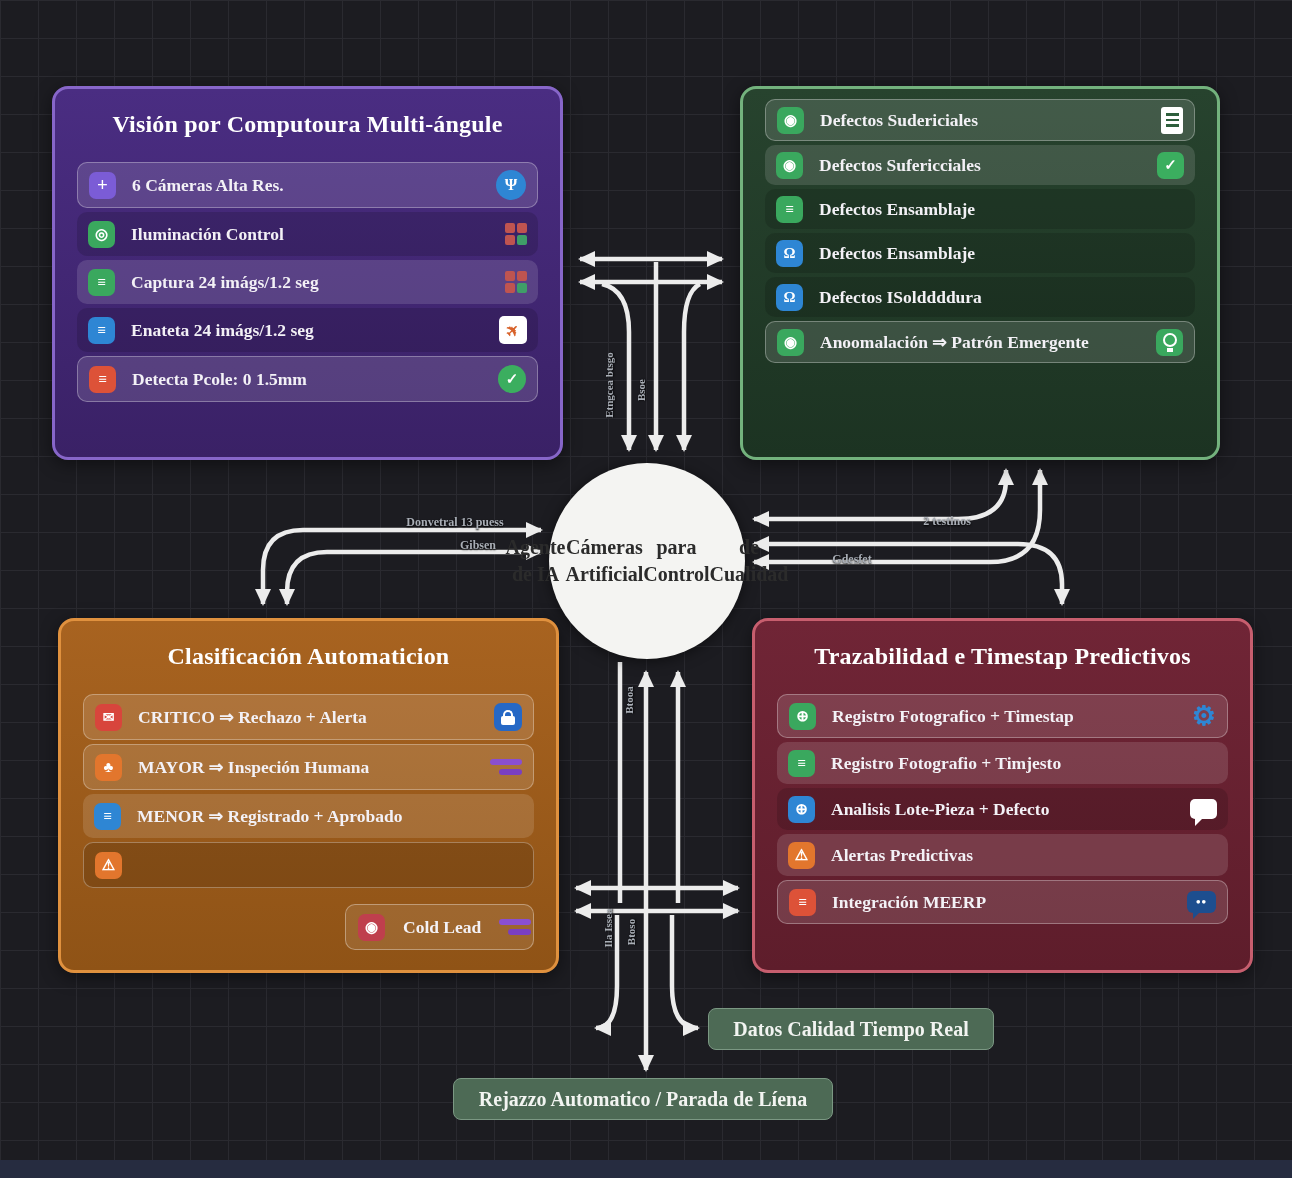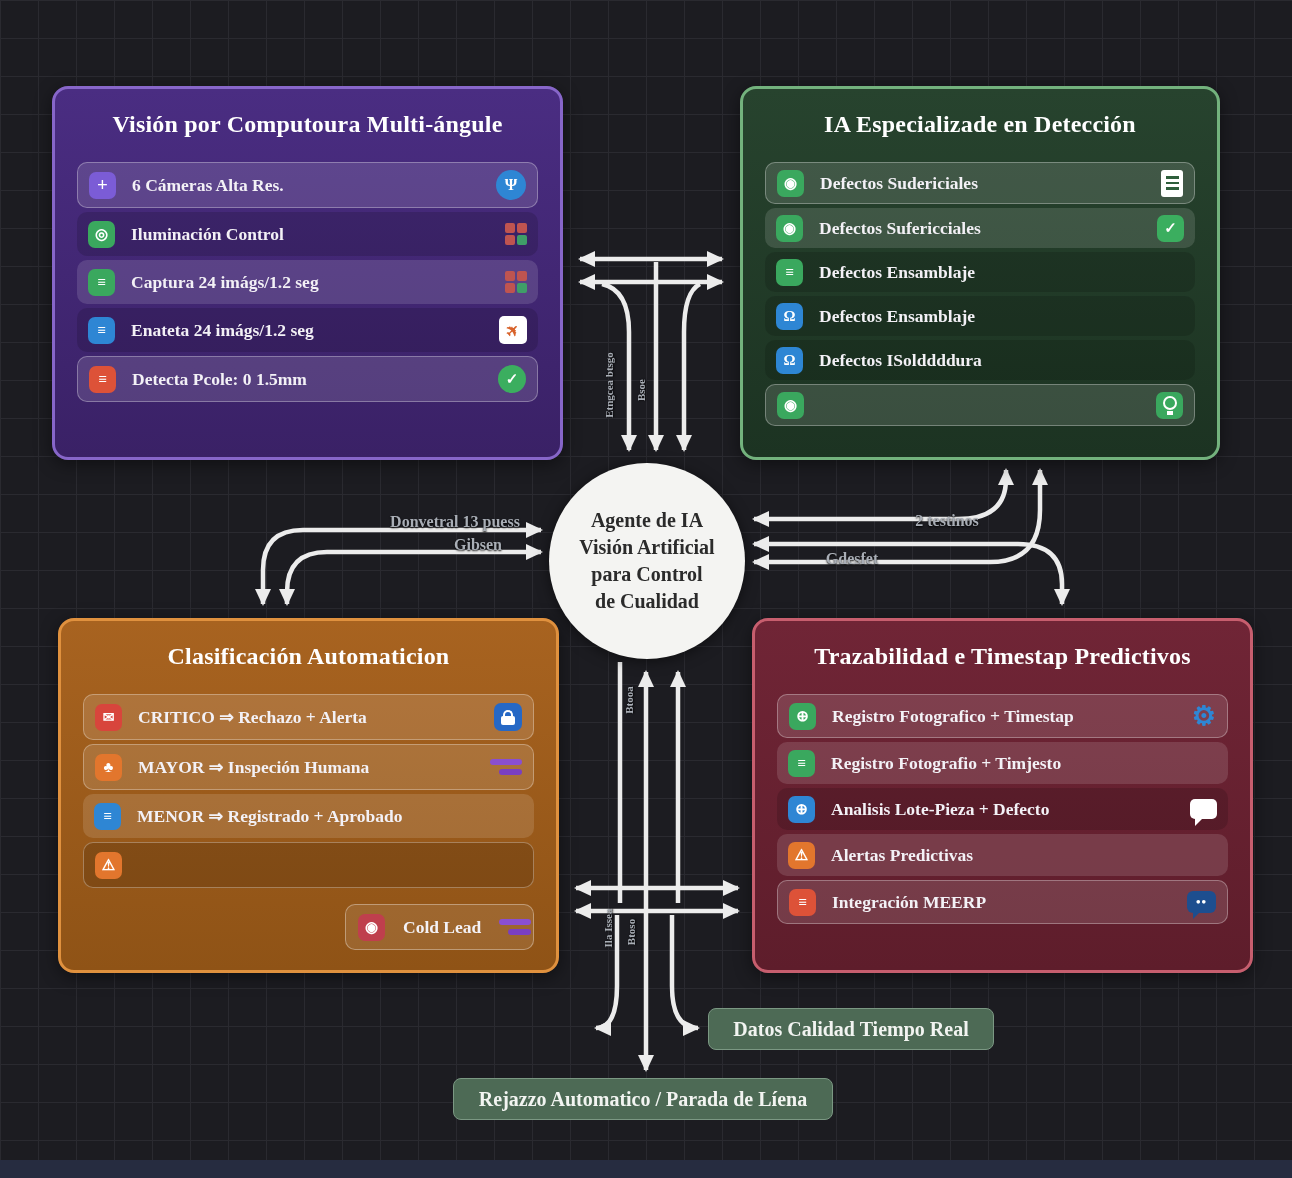--- a/index.html
+++ b/index.html
@@ -52,26 +52,26 @@
   .bulb-sq .s{width:6px;height:4px;background:#fff;margin-top:1px;}
   .lock{width:28px;height:28px;border-radius:7px;background:#2668c5;display:flex;flex-direction:column;align-items:center;justify-content:center;}
   .lock .sh{width:10px;height:6px;border:2.5px solid #fff;border-bottom:none;border-radius:5px 5px 0 0;box-sizing:border-box;}
   .lock .bd2{width:14px;height:9px;background:#fff;border-radius:2px;}
   .gear-glyph{font-size:27px;color:#2e86d4;font-weight:bold;line-height:1;}
   .chat-w{width:27px;height:20px;background:#fff;border-radius:5px;position:relative;}
   .chat-w::after{content:"";position:absolute;left:5px;bottom:-7px;border:4px solid transparent;border-top-color:#fff;border-left-color:#fff;}
   .chat-n{width:29px;height:22px;background:#1d4e8f;border-radius:6px;position:relative;display:flex;align-items:center;justify-content:center;color:#fff;font-size:13px;letter-spacing:1px;font-weight:bold;}
   .chat-n::after{content:"";position:absolute;left:6px;bottom:-6px;border:4px solid transparent;border-top-color:#1d4e8f;border-left-color:#1d4e8f;}
   .subrow{display:flex;align-items:center;gap:18px;height:44px;border-radius:10px;padding:0 12px;margin:16px 0 0 262px;background:rgba(255,255,255,.10);border:1.5px solid rgba(255,255,255,.35);}
-  .center-node{position:absolute;left:549px;top:463px;width:196px;height:196px;border-radius:50%;background:#f4f4f2;z-index:3;display:flex;flex-direction:column;align-items:center;justify-content:center;color:#2b2b2b;font-size:20px;font-weight:600;line-height:27px;box-shadow:0 2px 14px rgba(0,0,0,.5);text-align:center;}
+  .center-node{position:absolute;left:549px;top:463px;width:196px;height:196px;border-radius:50%;background:#f4f4f2;z-index:3;display:flex;flex-direction:row;align-items:center;justify-content:center;color:#2b2b2b;font-size:20px;font-weight:600;line-height:27px;box-shadow:0 2px 14px rgba(0,0,0,.5);text-align:center;}
   .outbox{position:absolute;z-index:2;background:#4d6a55;border:1.5px solid #7b9883;border-radius:8px;color:#f2f4f1;font-size:20px;font-weight:600;display:flex;align-items:center;justify-content:center;white-space:nowrap;}
   .outbox.left{left:290px;top:1008px;width:300px;height:40px;}
   .outbox.right{left:708px;top:1008px;width:284px;height:40px;}
   .outbox.bottom{left:453px;top:1078px;width:378px;height:40px;}
-  .elabel{position:absolute;z-index:2;color:#a9aeb6;font-size:16px;font-weight:600;white-space:nowrap;transform:translate(-50%,-50%);text-shadow:0 1px 2px #000;}
+  .elabel{position:absolute;z-index:2;color:#a9aeb6;font-size:12px;font-weight:600;white-space:nowrap;transform:translate(-50%,-50%);text-shadow:0 1px 2px #000;}
   .elabel.vert{transform:translate(-50%,-50%) rotate(-90deg);font-size:11px;}
   .bottombar{position:absolute;left:0;top:1160px;width:100%;height:18px;background:#262c40;z-index:2;}
 </style>
 </head>
 <body>
 
 <div id="canvas">
 
   <svg class="arrows" width="1292" height="1178" viewBox="0 0 1292 1178">
     <defs>
@@ -149,21 +149,20 @@
     <div class="row lt bd">
       <span class="ic red">≡</span>
       <span class="rlabel">Detecta Pcole: 0 1.5mm</span>
       <span class="ri">
           <span class="circle-green">✓</span>
         </span>
     </div>
   </div>
 
   <div class="panel panel-deteccion">
-    <h2>IA Especializade en Detección</h2>
     <div class="row lt bd">
       <span class="ic green">◉</span>
       <span class="rlabel">Defectos Sudericiales</span>
       <span class="ri">
           <span class="doc-icon">
             <i></i>
             <i></i>
             <i></i>
           </span>
         </span>
@@ -182,32 +181,33 @@
     <div class="row dk">
       <span class="ic blue">Ω</span>
       <span class="rlabel">Defectos Ensamblaje</span>
     </div>
     <div class="row dk">
       <span class="ic blue">Ω</span>
       <span class="rlabel">Defectos ISolddddura</span>
     </div>
     <div class="row lt bd">
       <span class="ic green">◉</span>
+      <span class="rlabel">Anoomalación ⇒ Patrón Emergente</span>
       <span class="ri">
           <span class="bulb-sq">
             <span class="g"></span>
             <span class="s"></span>
           </span>
         </span>
     </div>
   </div>
 
   <div class="center-node">
     <span>Agente de IA</span>
-    <span>Visión Artificial</span>
+    <span>Cámeras Artificial</span>
     <span>para Control</span>
     <span>de Cualidad</span>
   </div>
 
   <div class="panel panel-clasificacion">
     <h2>Clasificación Automaticion</h2>
     <div class="row lt bd">
       <span class="ic mail">✉</span>
       <span class="rlabel">CRITICO ⇒ Rechazo + Alerta</span>
       <span class="ri">

